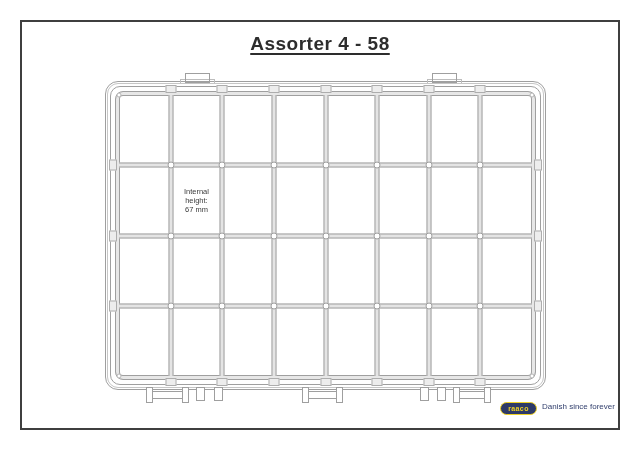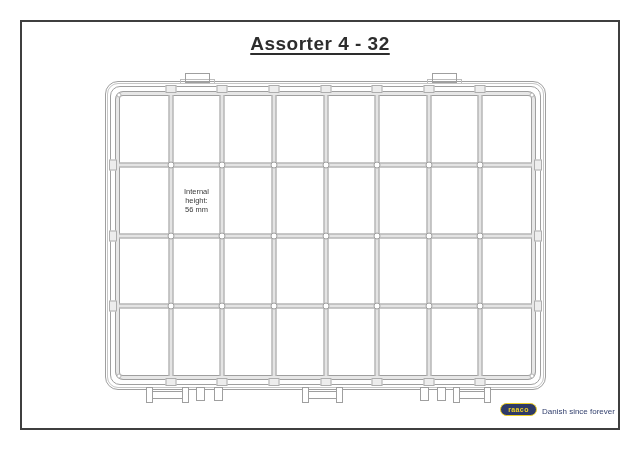--- a/index.html
+++ b/index.html
@@ -62,37 +62,37 @@
              border:1px solid #bdbdbd; border-bottom:none; box-sizing:border-box; }
   
   .post { position:absolute; width:7px; height:16px; top:306px;
           border:1px solid var(--line); box-sizing:border-box; background:#fff; }
   .bar  { position:absolute; height:8px; top:310px;
           border:1px solid var(--line); box-sizing:border-box; background:#fff; }
   .stab { position:absolute; width:9px; height:14px; top:306px;
           border:1px solid var(--line); box-sizing:border-box; background:#fff; }
   
   .brand { position:absolute; left:500px; top:402px; height:14px; display:flex;
-           align-items:flex-end; }
+           align-items:flex-start; }
   .brand-pill {
     width:37px; height:13px; border-radius:7px; background:var(--navy);
     border:1.5px solid var(--yellow); box-sizing:border-box;
     display:flex; align-items:center; justify-content:center;
     color:var(--yellow); font-size:7px; font-weight:bold; letter-spacing:0.4px;
   }
   .brand-tagline { margin-left:5px; font-size:8px; color:var(--navy2); white-space:nowrap; }
 </style>
 </head>
 <body>
 
 <div class="canvas">
 
   <div class="page-frame"></div>
 
-  <div class="page-title">Assorter 4 - 32</div>
+  <div class="page-title">Assorter 4 - 58</div>
 
   <div class="box">
 
     <div class="shell s0"></div>
     <div class="shell s1"></div>
     <div class="shell s2"></div>
     <div class="innerwall"></div>
 
     <div class="lid-tab-base" style="left:75px;"></div>
     <div class="lid-tab" style="left:80px;"></div>
@@ -109,21 +109,21 @@
     <div class="bar" style="left:203px; width:29px;"></div>
     <div class="stab" style="left:315px;"></div>
     <div class="stab" style="left:332px;"></div>
     <div class="post" style="left:348px;"></div>
     <div class="post" style="left:379px;"></div>
     <div class="bar" style="left:354px; width:26px;"></div>
 
     <div class="grid" id="grid">
       <div class="cell-label height">Internal
 height:
-56 mm</div>
+67 mm</div>
     <div class="vdiv" style="left: 12.5%;"></div>
         <div class="vconn t" style="left: 12.5%;"></div>
         <div class="vconn b" style="left: 12.5%;"></div>
         <div class="vdiv" style="left: 25%;"></div>
         <div class="vconn t" style="left: 25%;"></div>
         <div class="vconn b" style="left: 25%;"></div>
         <div class="vdiv" style="left: 37.5%;"></div>
         <div class="vconn t" style="left: 37.5%;"></div>
         <div class="vconn b" style="left: 37.5%;"></div>
         <div class="vdiv" style="left: 50%;"></div>

